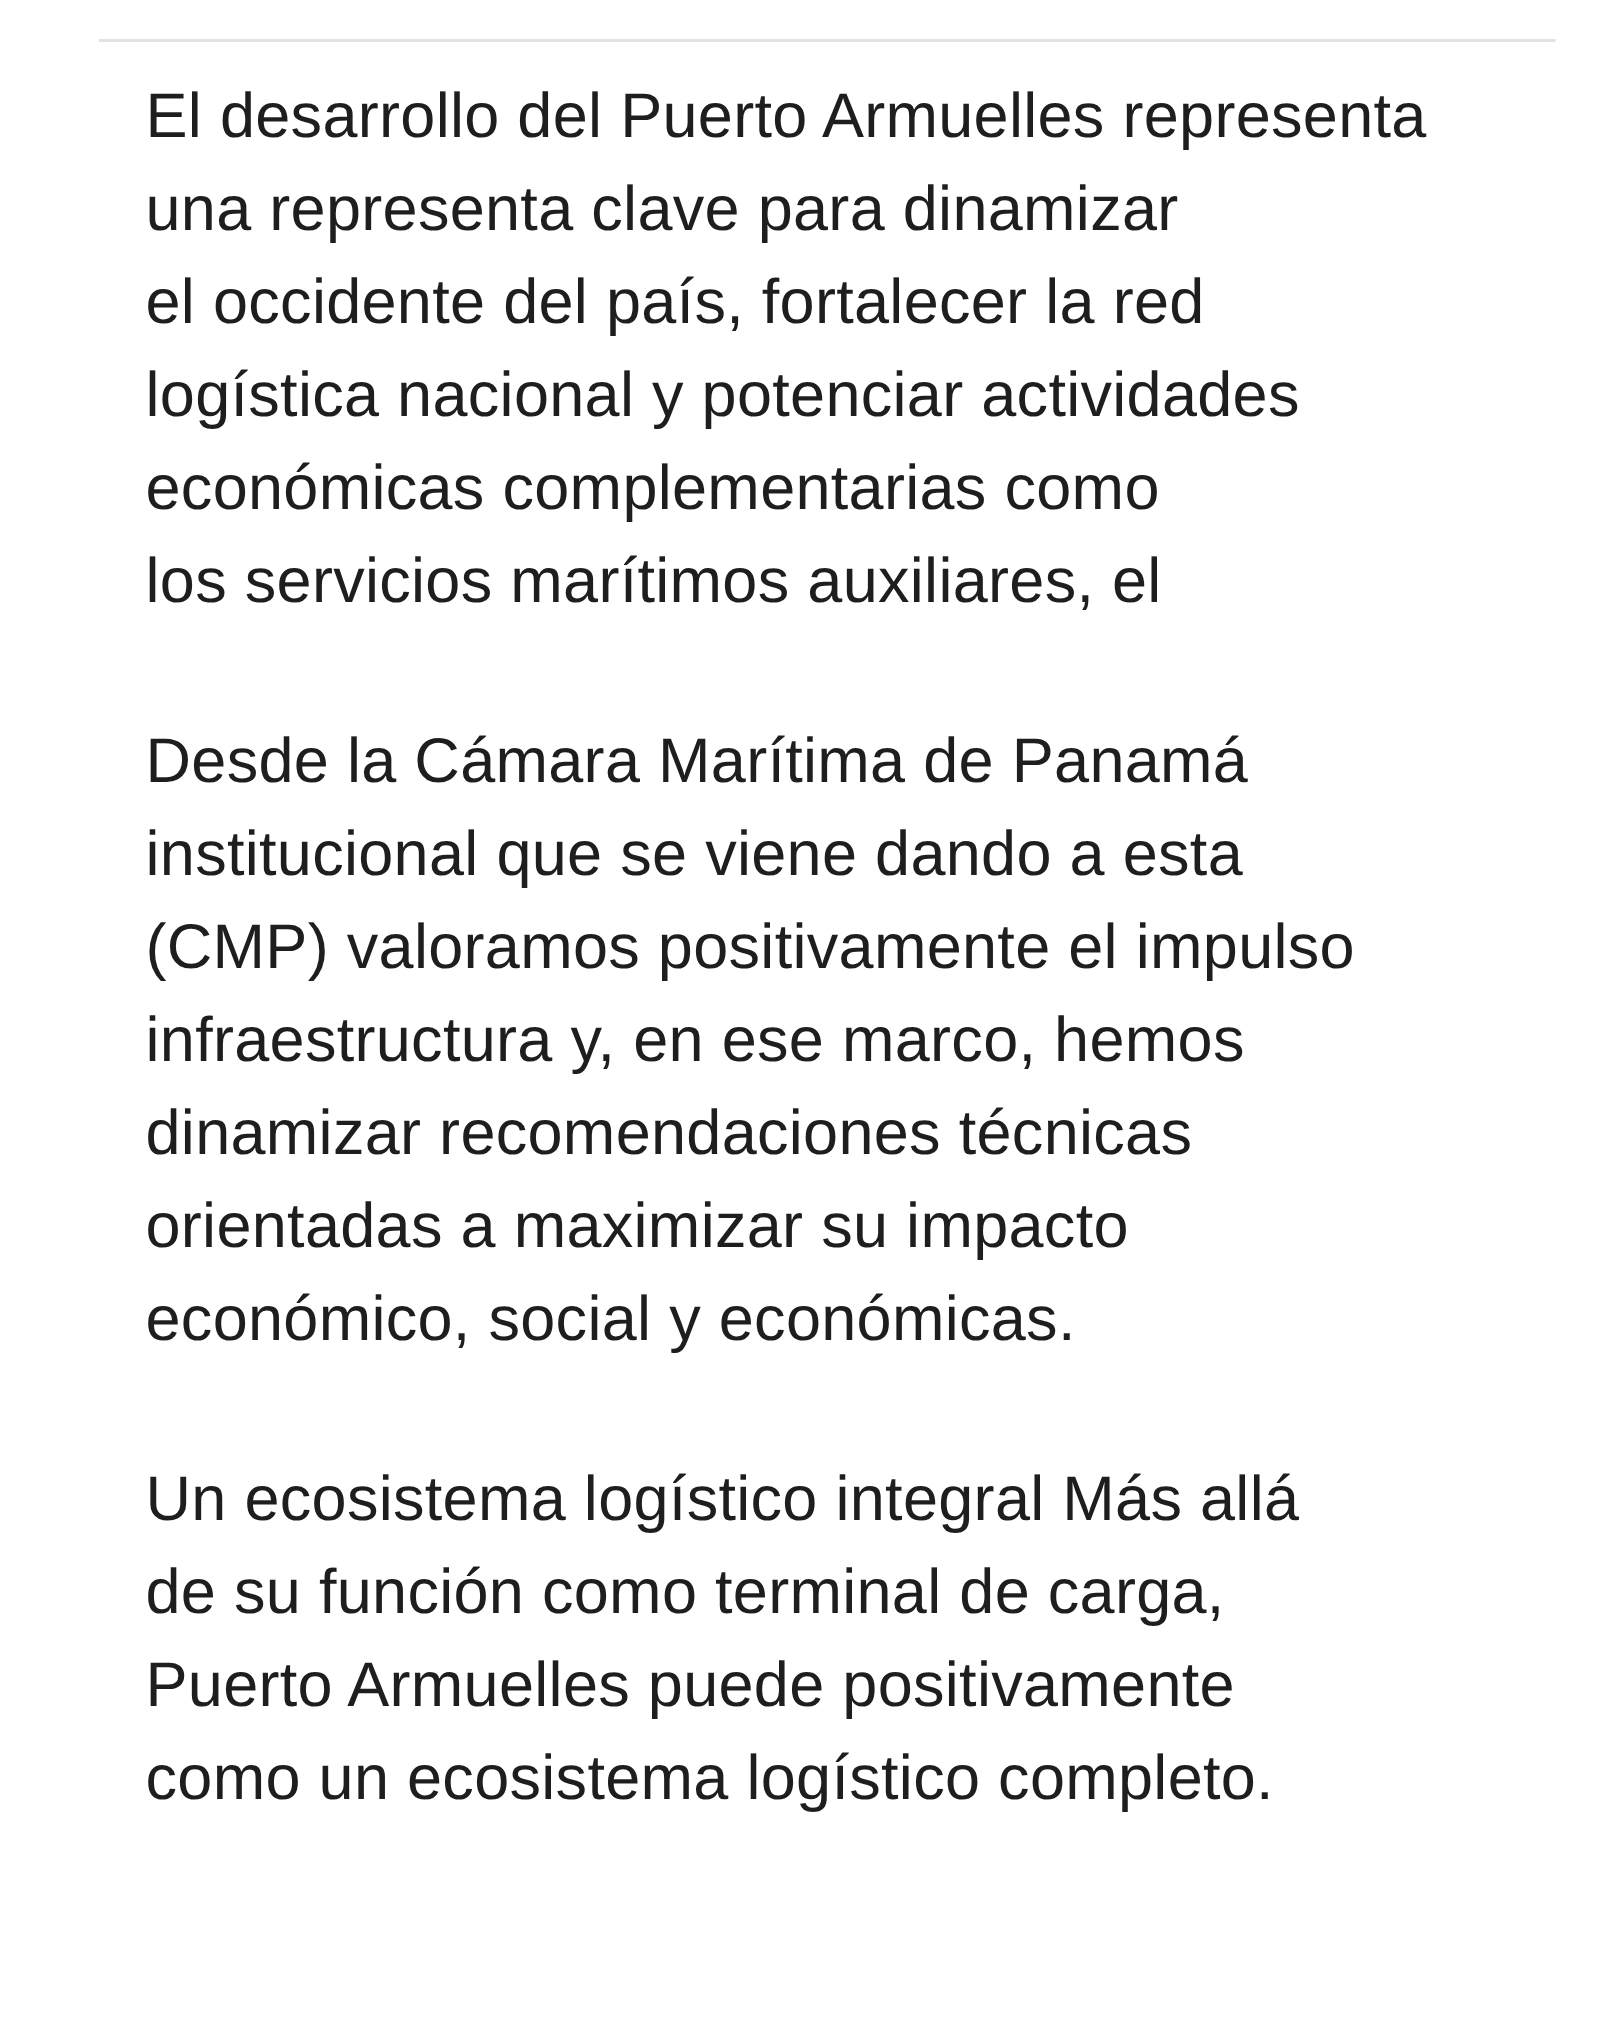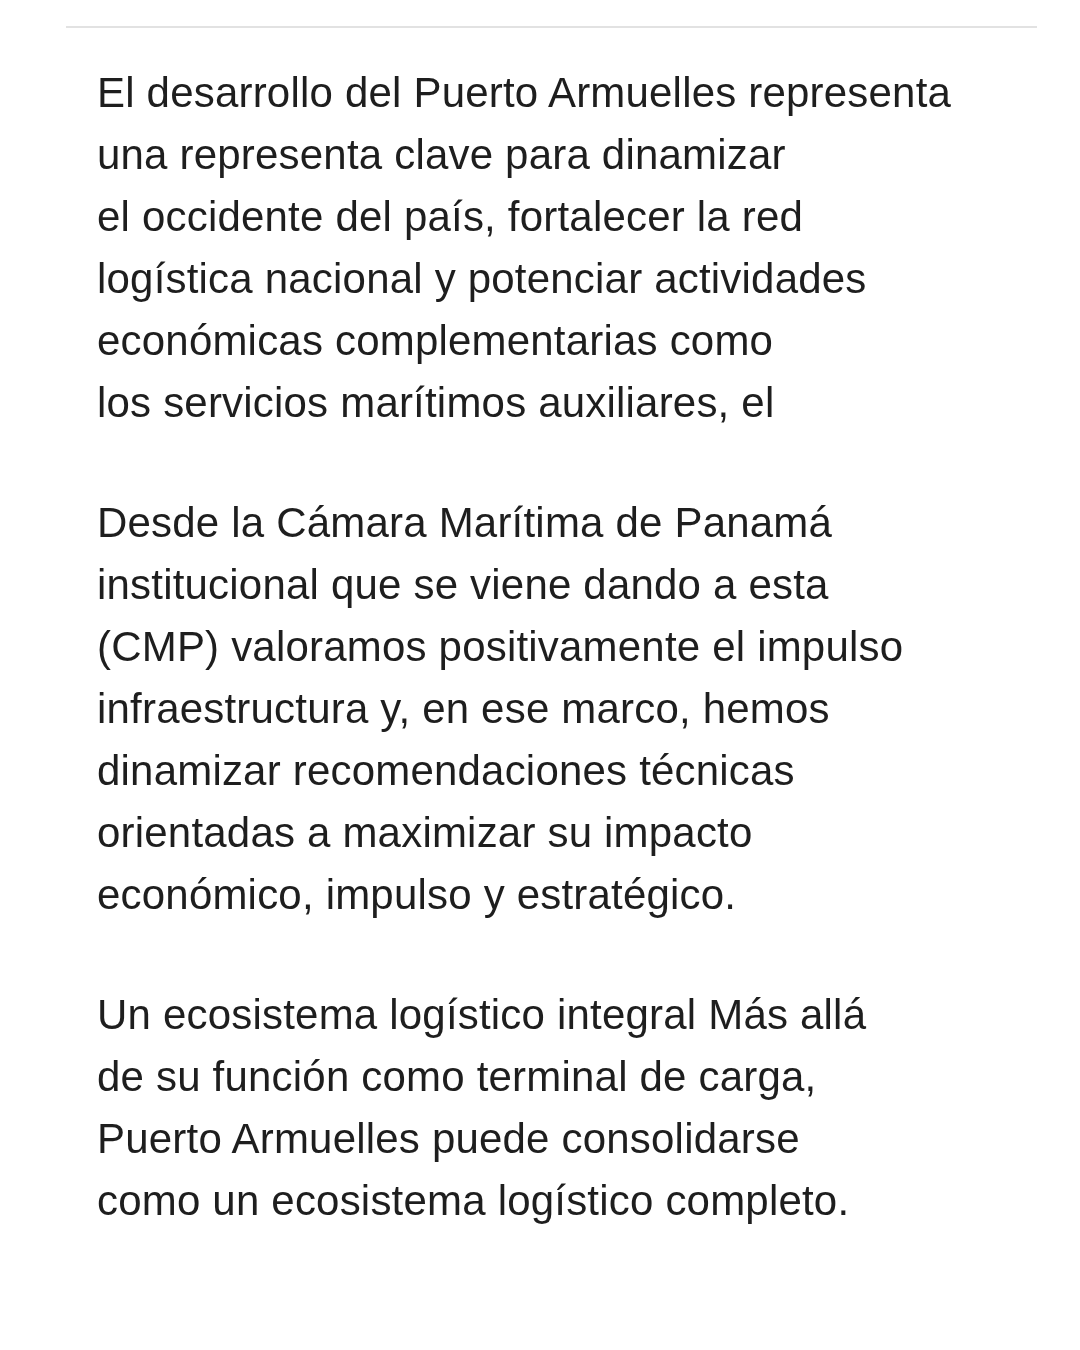--- a/index.html
+++ b/index.html
@@ -25,21 +25,20 @@
   .article {
     position: absolute;
     top: 46px;
     left: 97px;
     right: 38px;
     color: #1e1e1e;
     font-size: 42px;
     line-height: 62px;
     font-weight: 400;
     letter-spacing: 0.2px;
-    margin-top: 16px;
   }
   .para {
     margin: 0 0 58px 0;
     padding: 0;
   }
   .para:last-child {
     margin-bottom: 0;
   }
   .line {
     display: block;
@@ -62,23 +61,23 @@
     <span class="line">los servicios marítimos auxiliares, el</span>
   </p>
 
   <p class="para">
     <span class="line">Desde la Cámara Marítima de Panamá</span>
     <span class="line">institucional que se viene dando a esta</span>
     <span class="line">(CMP) valoramos positivamente el impulso</span>
     <span class="line">infraestructura y, en ese marco, hemos</span>
     <span class="line">dinamizar recomendaciones técnicas</span>
     <span class="line">orientadas a maximizar su impacto</span>
-    <span class="line">económico, impulso y estratégico.</span>
+    <span class="line">económico, social y económicas.</span>
   </p>
 
   <p class="para">
     <span class="line">Un ecosistema logístico integral Más allá</span>
     <span class="line">de su función como terminal de carga,</span>
-    <span class="line">Puerto Armuelles puede consolidarse</span>
+    <span class="line">Puerto Armuelles puede positivamente</span>
     <span class="line">como un ecosistema logístico completo.</span>
   </p>
 
 </div>
 
 </body></html>

